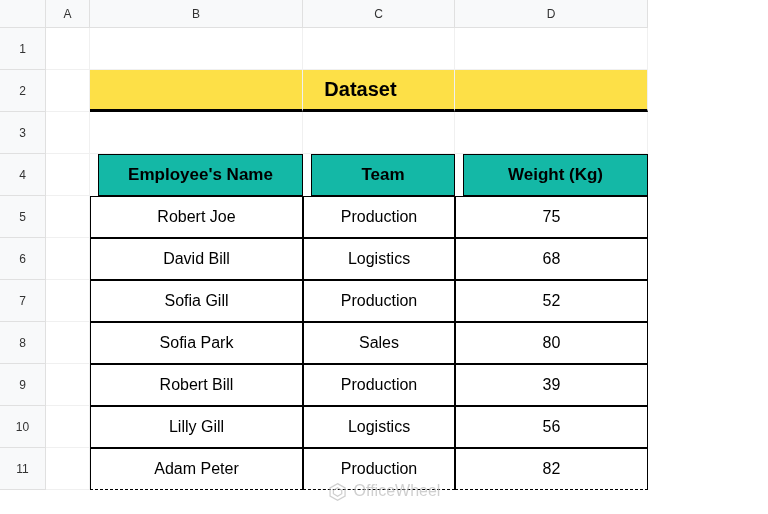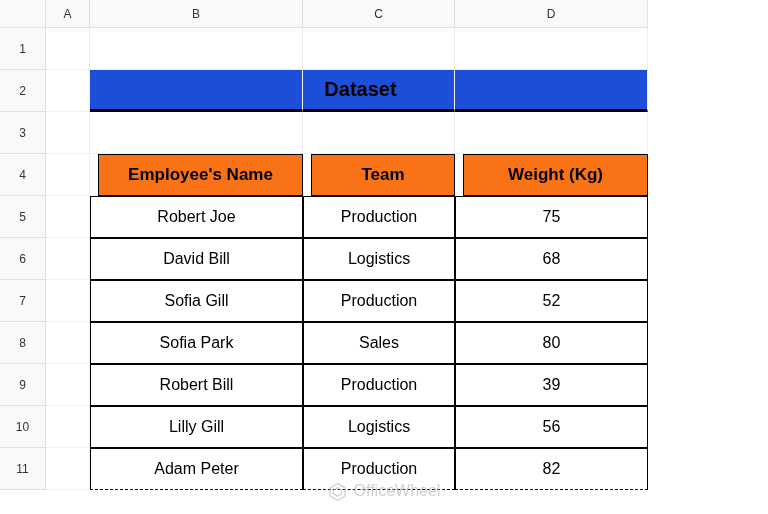--- a/index.html
+++ b/index.html
@@ -50,31 +50,31 @@
       border-right: 1px solid #f0f0f0;
       border-bottom: 1px solid #f0f0f0;
       display: flex;
       align-items: center;
       justify-content: center;
       font-size: 16px;
       color: #000;
       padding: 0 4px;
     }
     .title-cell {
-      background: #1d4ed8;
+      background: #fde047;
       font-weight: bold;
       font-size: 20px;
       border-bottom: 3px solid #000;
     }
     .title-center {
       justify-content: center;
       padding-right: 40px;
     }
     .header-cell {
-      background: #f97316;
+      background: #14b8a6;
       font-weight: bold;
       font-size: 17px;
       border: 1px solid #000;
       margin-left: 8px;
     }
     .data-cell {
       border: 1px solid #000;
       font-size: 16px;
     }
     .last-row-data {

